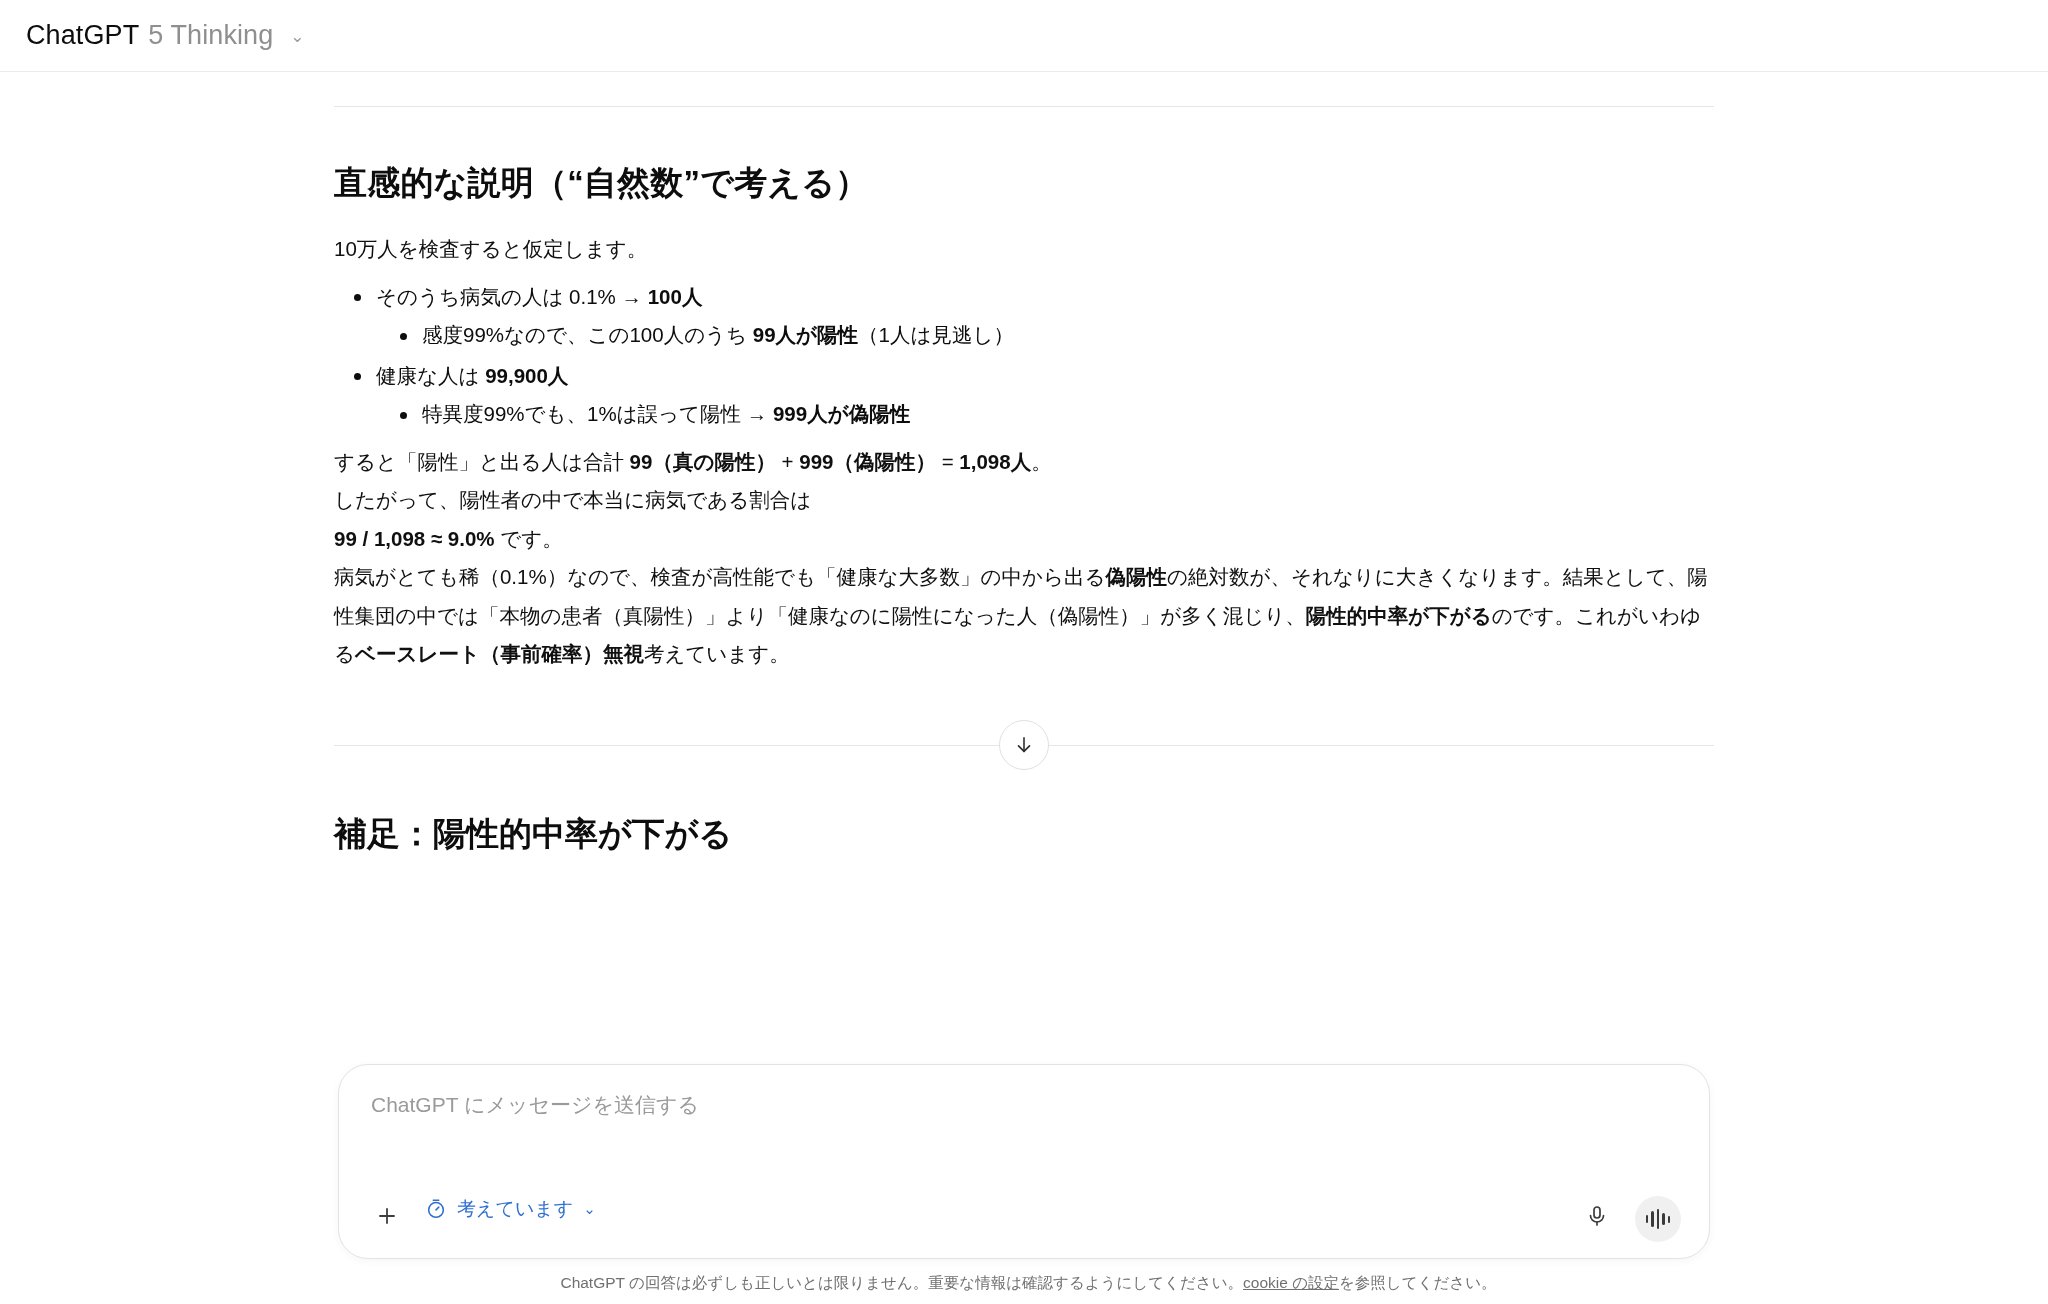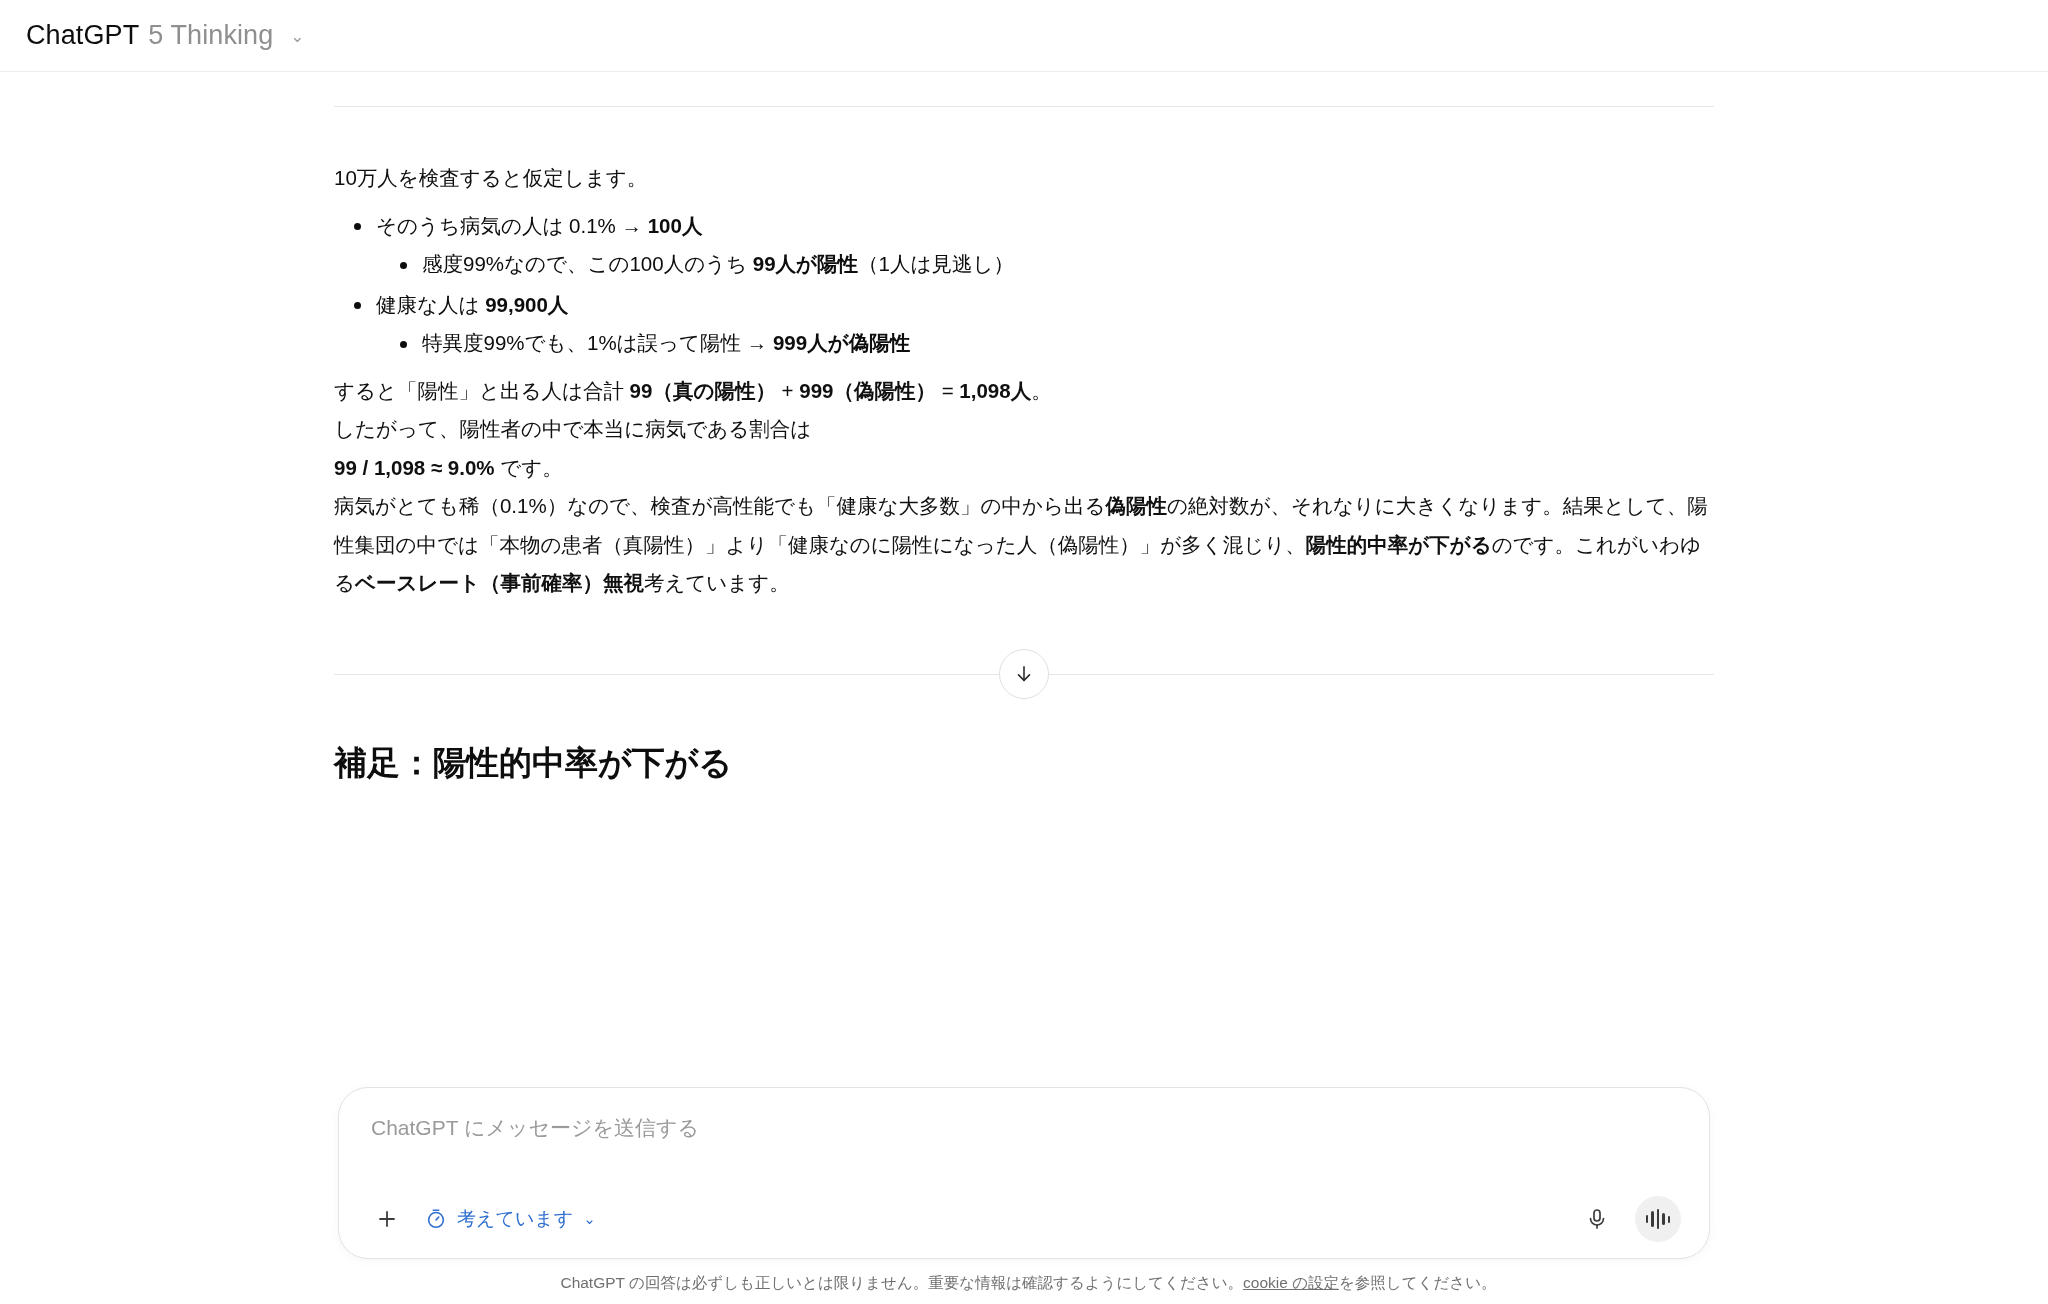--- a/index.html
+++ b/index.html
@@ -170,40 +170,40 @@
     background: linear-gradient(to bottom, rgba(255,255,255,0) 0%, #ffffff 38%, #ffffff 100%);
   }
   .composer {
     width: 1372px;
     margin: 0 auto;
     background: #ffffff;
     border: 1px solid #e3e3e3;
     border-radius: 30px;
     box-shadow: 0 2px 10px rgba(0,0,0,.04);
     padding: 20px 26px 14px 26px;
-    height: 172px;
+    height: 195px;
     display: flex;
     flex-direction: column;
     justify-content: space-between;
   }
   .composer-input {
     border: none;
     outline: none;
     width: 100%;
     font-size: 21px;
     color: #0d0d0d;
     font-family: inherit;
     background: transparent;
     padding: 8px 6px;
   }
   .composer-input::placeholder { color: #9a9a9a; }
 
   .composer-row {
     display: flex;
-    align-items: center;
+    align-items: flex-start;
     gap: 18px;
     padding: 0 2px 2px 2px;
   }
   .icon-btn {
     width: 40px; height: 40px;
     border-radius: 50%;
     display: flex;
     align-items: center;
     justify-content: center;
     cursor: pointer;
@@ -269,20 +269,21 @@
     <span class="model">5 Thinking</span>
     <span class="chev">⌄</span>
   </div>
 </div>
 
 <div class="scroll-area">
 
   <div class="thread">
     <div class="divider-top"></div>
 
+    <h2 class="section-title">直感的な説明（“自然数”で考える）</h2>
 
     <p class="para">10万人を検査すると仮定します。</p>
 
     <ul class="bullets">
       <li>
         <span>そのうち病気の人は 0.1% → </span><b>100人</b>
         <ul class="sub">
           <li>
             <span>感度99%なので、この100人のうち </span><b>99人が陽性</b><span>（1人は見逃し）</span>
           </li>

